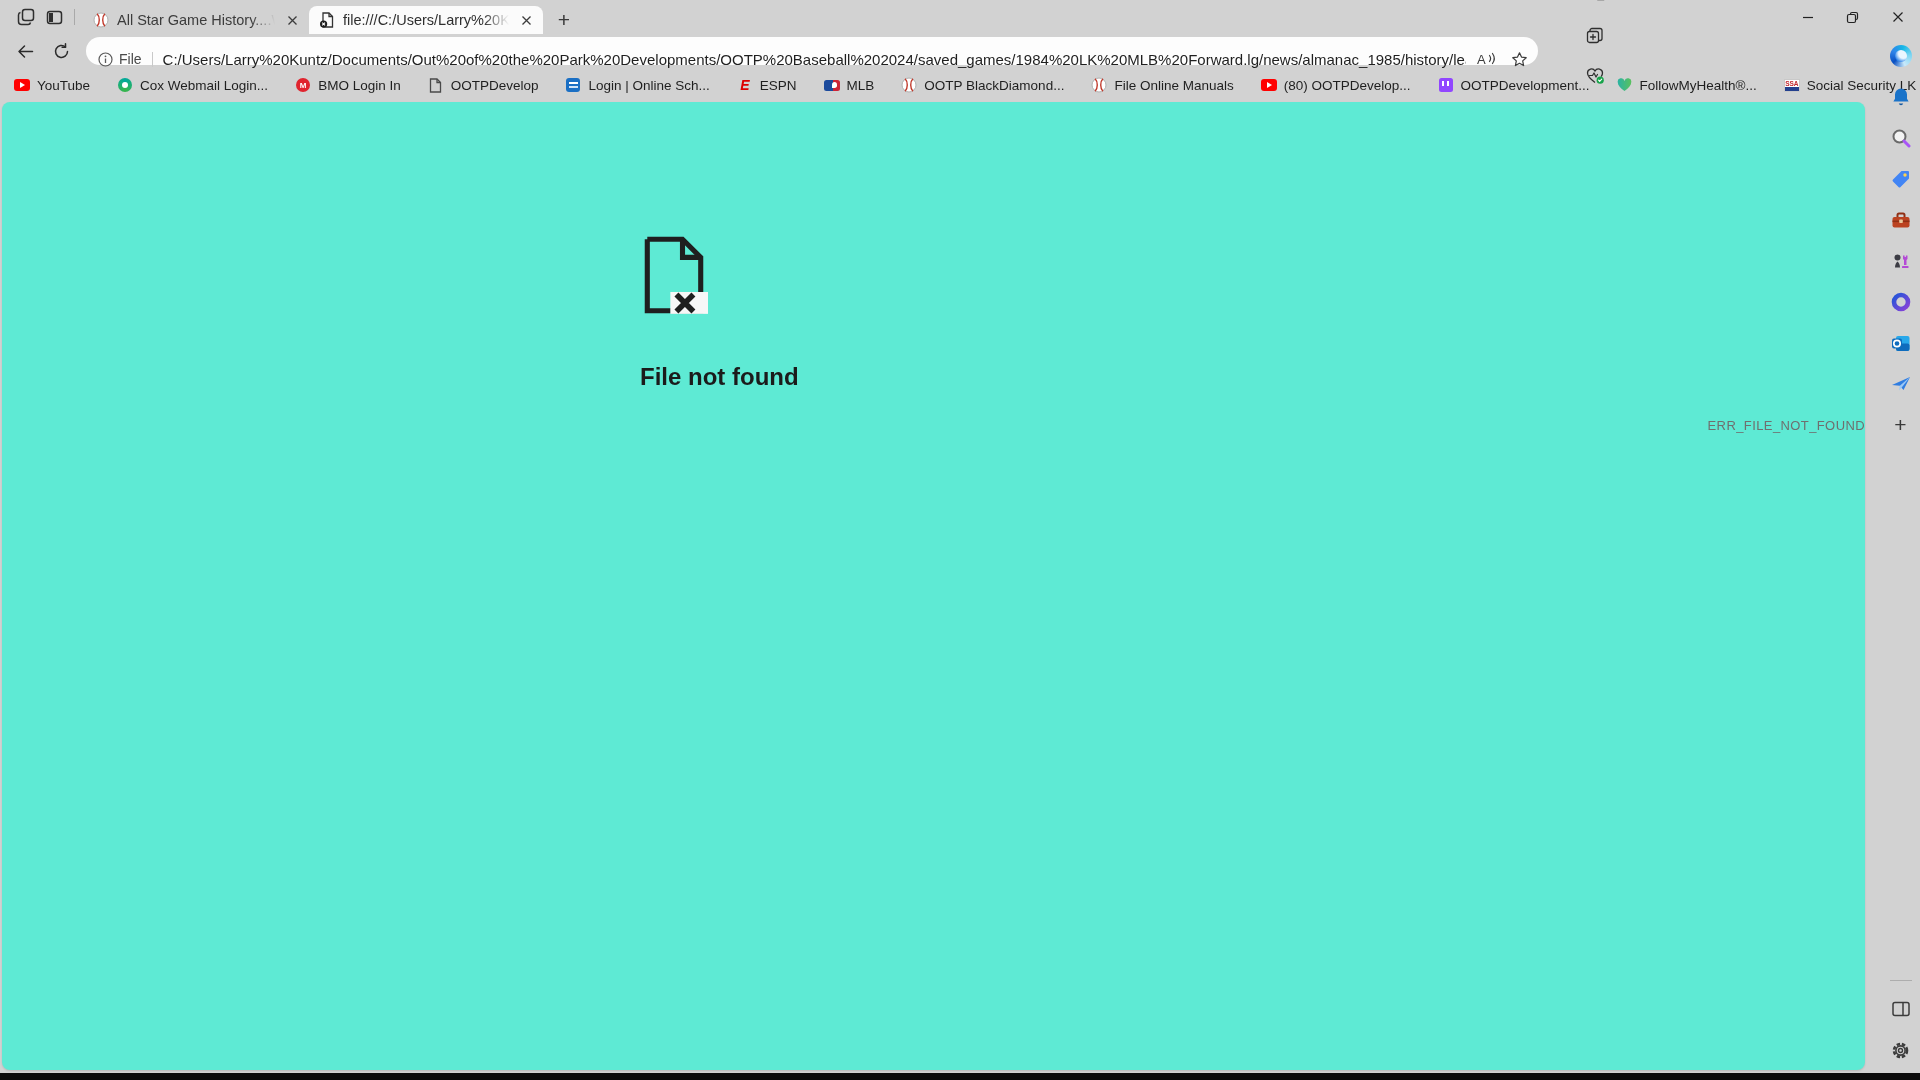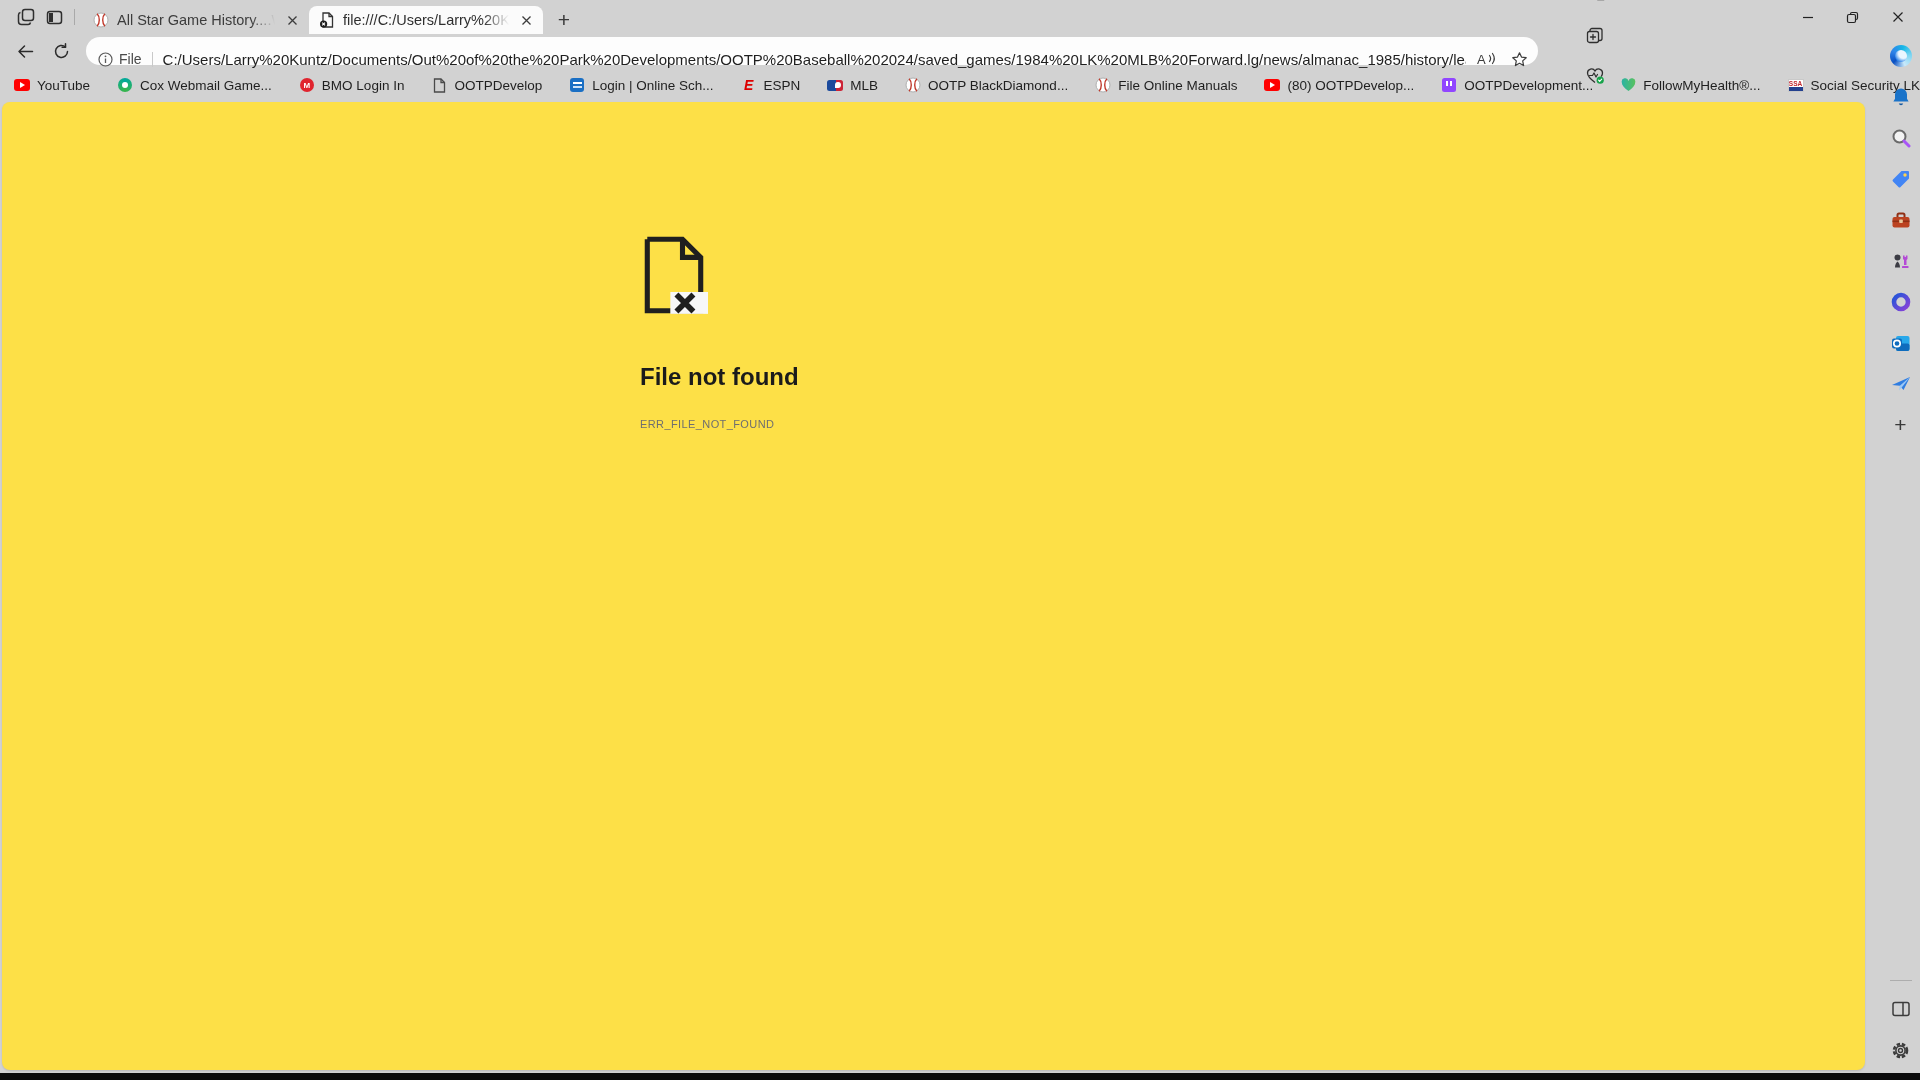--- a/index.html
+++ b/index.html
@@ -40,25 +40,25 @@
   .tb-right { display:flex; align-items:center; gap:12px; margin-left:2px;flex-direction:column; }
   .signin { display:flex; align-items:center; gap:8px; height:27px; padding:0 4px 0 13px; border:1px solid #b3343c; border-radius:14px; color:#a92930; font-size:14px; }
   .signin-avatar { width:21px; height:21px; border-radius:50%; background:#cdcdcd; display:flex; align-items:center; justify-content:center; }
   .more-dots { font-size:17px; letter-spacing:1px; color:#2f2f2f; padding:0 4px; }
 
   
   .bookmarks { height:34px; display:flex; gap:27px; padding:0 12px 0 14px; font-size:13.5px; color:#1f1f1f; }
   .bm { display:flex; align-items:center; gap:7px; white-space:nowrap; }
 
   
-  .content { margin:0 16px 0 2px; height:968px; background:#fde047; border-radius:8px; box-shadow:0 1px 2px rgba(0,0,0,.12); padding:134px 0 0 638px; }
+  .content { margin:0 16px 0 2px; height:968px; background:#5eead4; border-radius:8px; box-shadow:0 1px 2px rgba(0,0,0,.12); padding:134px 0 0 638px; }
   .err-icon { margin-bottom:49px; }
   .err-title { font-size:24px; font-weight:700; color:#1b1b1b; margin-bottom:27px; }
   .err-msg { font-size:14.5px; color:#3d3d3d; margin-bottom:26px; }
-  .err-code { font-size:11px; color:#6f6f6f; letter-spacing:.4px; }
+  .err-code { font-size:13px; color:#6f6f6f; letter-spacing:.4px;text-align:right; }
 
   
   .sb-icon { width:26px; height:26px; display:flex; align-items:center; justify-content:center; border-radius:6px; }
   .sb-spacer { flex:1; }
   .sb-divider { width:22px; height:1px; background:#adadad; }
   .copilot-orb { width:22px; height:22px; border-radius:50%; background:conic-gradient(from 230deg,#0a50c2,#2f85ea,#15b7e6,#7fd6f2,#c9e9fa,#0a50c2); position:relative; }
   .copilot-orb::after { content:""; position:absolute; left:5px; top:5px; width:12px; height:12px; border-radius:50%; background:radial-gradient(circle at 70% 30%,#eaf6ff 0 40%,#2f85ea 75%); }
   .plus-glyph { font-size:21px; font-weight:300; color:#3a3a3a; }
 
   
@@ -238,21 +238,21 @@
       <div class="bm">
         <span class="fav">
             <span class="fav-youtube"></span>
           </span>
         <span>YouTube</span>
       </div>
       <div class="bm">
         <span class="fav">
             <span class="fav-cox"></span>
           </span>
-        <span>Cox Webmail Game...</span>
+        <span>Cox Webmail Login...</span>
       </div>
       <div class="bm">
         <span class="fav">
             <span class="fav-bmo">M</span>
           </span>
         <span>BMO Login In</span>
       </div>
       <div class="bm">
         <span class="fav">
           <svg width="13" height="15" viewBox="0 0 13 15">

